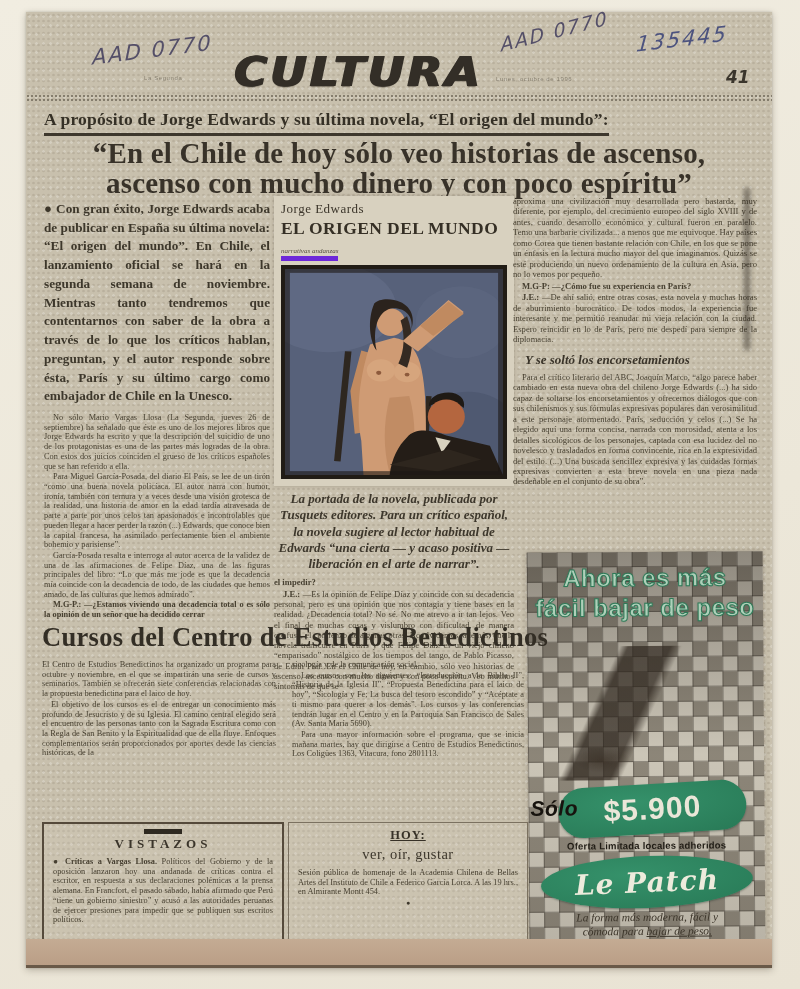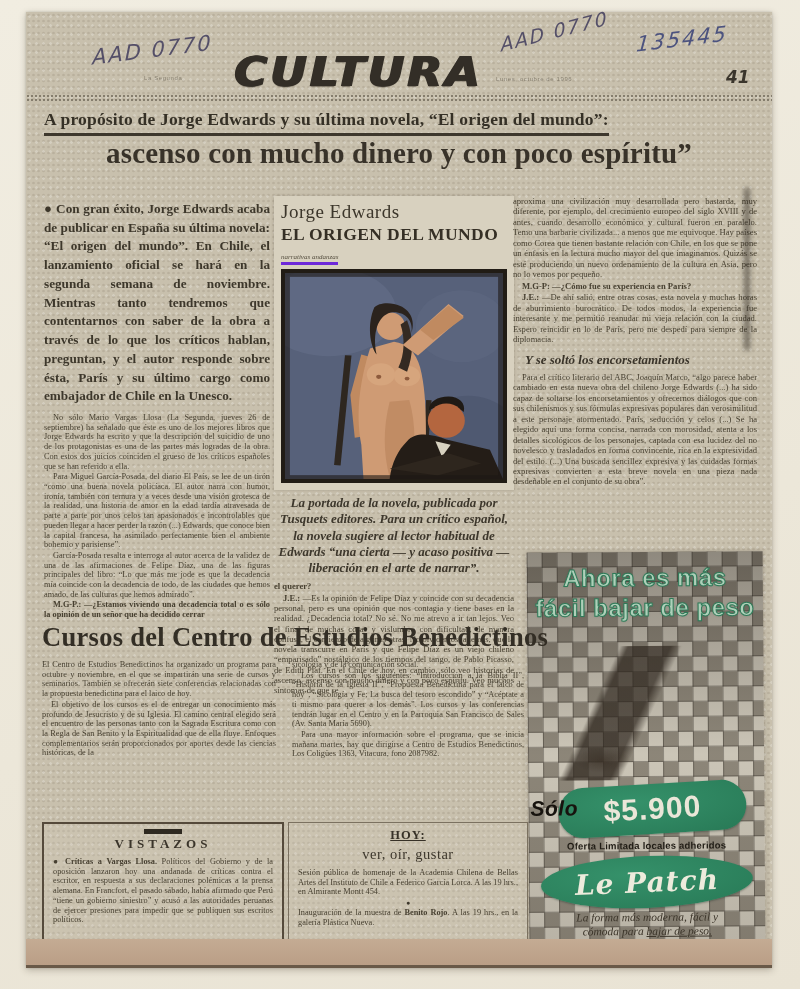--- a/index.html
+++ b/index.html
@@ -60,25 +60,25 @@
   .lead{
     font-size:13.2px;font-weight:bold;line-height:1.42;text-align:justify;
     color:#3d372b;margin-bottom:7px;
   }
   .col2{position:absolute;left:248px;top:184px;width:240px;}
   .col3{position:absolute;left:487px;top:184px;width:244px;font-size:8.6px;line-height:1.22;}
   .col2 .news-block{font-size:8.6px;line-height:1.2;}
   .cover{
     background:#d8d1bf;padding:5px 7px 7px;box-shadow:0 0 3px rgba(70,60,45,.25);
   }
-  .cover-author{font-size:19px;color:#3c362b;letter-spacing:.5px;}
+  .cover-author{font-size:13px;color:#3c362b;letter-spacing:.5px;}
   .cover-title{font-size:17.5px;font-weight:bold;color:#352f25;letter-spacing:.4px;margin-top:1px;}
   .cover-collection{
     font-size:7px;font-style:italic;color:#554e3f;margin-top:4px;
-    display:inline-block;border-bottom:3px solid #6d28d9;padding-bottom:1px;
+    display:inline-block;border-bottom:5px solid #6d28d9;padding-bottom:1px;
   }
   .painting{
     margin-top:4px;height:206px;border:4px solid #211c15;background:#57617a;
   }
   .painting svg{display:block;width:100%;height:100%;}
   .caption{
     margin-top:5px;font-size:13px;font-weight:bold;font-style:italic;
     text-align:center;line-height:1.25;color:#3d372c;
   }
   .subhead{
@@ -176,20 +176,21 @@
 
   <div class="tinyprint" style="left:118px;top:63px;">La Segunda</div>
   <div class="masthead-title">CULTURA</div>
   <div class="tinyprint" style="left:470px;top:64px;">Lunes, octubre de 1996</div>
   <div class="pageno">41</div>
 
   <div class="halftone"></div>
 
   <div class="kicker">A propósito de Jorge Edwards y su última novela, “El origen del mundo”:</div>
   <div class="headline">
+    <div>“En el Chile de hoy sólo veo historias de ascenso,</div>
     <div>ascenso con mucho dinero y con poco espíritu”</div>
   </div>
 
   <div class="col1">
     <div class="lead">●  Con gran éxito, Jorge Edwards acaba de publicar en España su última novela: “El origen del mundo”. En Chile, el lanzamiento oficial se hará en la segunda semana de noviembre. Mientras tanto tendremos que contentarnos con saber de la obra a través de lo que los críticos hablan, preguntan, y el autor responde sobre ésta, París y su último cargo como embajador de Chile en la Unesco.</div>
     <div class="news">
       <p>No sólo Mario Vargas Llosa (La Segunda, jueves 26 de septiembre) ha señalado que éste es uno de los mejores libros que Jorge Edwards ha escrito y que la descripción del suicidio de uno de los protagonistas es una de las partes más logradas de la obra. Con estos dos juicios coinciden el grueso de los críticos españoles que se han referido a ella.</p>
       <p>Para Miguel García-Posada, del diario El País, se lee de un tirón “como una buena novela policíaca. El autor narra con humor, ironía, también con ternura y a veces desde una visión grotesca de la realidad, una historia de amor en la edad tardía atravesada de parte a parte por unos celos tan apasionados e incontrolables que pueden llegar a hacer perder la razón (...) Edwards, que conoce bien la capital francesa, ha asimilado perfectamente bien el ambiente bohemio y parisiense”.</p>
       <p>García-Posada resalta e interroga al autor acerca de la validez de una de las afirmaciones de Felipe Díaz, una de las figuras principales del libro: “Lo que más me jode es que la decadencia mía coincide con la decadencia de todo, de las ciudades que hemos amado, de las culturas que hemos admirado”.</p>
       <p class="qbold">M.G-P.: —¿Estamos viviendo una decadencia total o es sólo la opinión de un señor que ha decidido cerrar</p>
@@ -225,21 +226,21 @@
           <ellipse cx="148" cy="172" rx="17" ry="20" fill="#b4663f"></ellipse>
           <path d="M112,196 C120,184 136,188 148,194 L188,206 L200,240 L96,240 C98,220 104,206 112,196 Z" fill="#241d17"></path>
           <polygon points="138,196 152,200 144,214" fill="#d8d2c0"></polygon>
           <path d="M96,228 L150,210 L180,222 L140,236 Z" fill="#2e261e"></path>
           <rect x="2" y="2" width="196" height="236" fill="none" stroke="#1c1814" stroke-width="5" opacity=".6"></rect>
         </svg>
       </div>
     </div>
     <div class="caption">La portada de la novela, publicada por Tusquets editores. Para un crítico español, la novela sugiere al lector habitual de Edwards “una cierta — y acaso positiva — liberación en el arte de narrar”.</div>
     <div class="news news-block" style="margin-top:5px;">
-      <p class="noindent qbold">el querer?</p>
+      <p class="noindent qbold">el impedir?</p>
       <p><b>J.E.:</b> <span>—Es la opinión de Felipe Díaz y coincide con su decadencia personal, pero es una opinión que nos contagia y tiene bases en la realidad. ¿Decadencia total? No sé. No me atrevo a ir tan lejos. Veo el final de muchas cosas y vislumbro con dificultad, de manera confusa, el comienzo de algunas otras. No olvidemos, además, que la novela transcurre en París y que Felipe Díaz es un viejo chileno “emparisado” nostálgico de los tiempos del tango, de Pablo Picasso, de Edith Piaf. En el Chile de hoy, en cambio, sólo veo historias de ascenso, ascenso con mucho dinero y con poco espíritu. Veo muchos síntomas de que se</span></p>
     </div>
   </div>
 
   <div class="col3 news">
     <p class="noindent">aproxima una civilización muy desarrollada pero bastarda, muy diferente, por ejemplo, del crecimiento europeo del siglo XVIII y de antes, cuando desarrollo económico y cultural fueron en paralelo. Temo una barbarie civilizada... a menos que me equivoque. Hay países como Corea que tienen bastante relación con Chile, en los que se pone un énfasis en la lectura mucho mayor del que imaginamos. Quizás se esté produciendo un nuevo ordenamiento de la cultura en Asia, pero no lo vemos por pequeño.</p>
     <p class="qbold">M.G-P: —¿Cómo fue su experiencia en París?</p>
     <p><b>J.E.:</b> <span>—De ahí salió, entre otras cosas, esta novela y muchas horas de aburrimiento burocrático. De todos modos, la experiencia fue interesante y me permitió reanudar mi vieja relación con la ciudad. Espero reincidir en lo de París, pero me despedí para siempre de la diplomacia.</span></p>
     <div class="subhead">Y se soltó los encorsetamientos</div>
     <p>Para el crítico literario del ABC, Joaquín Marco, “algo parece haber cambiado en esta nueva obra del chileno Jorge Edwards (...) ha sido capaz de soltarse los encorsetamientos y ofrecernos diálogos que con sus chilenismos y sus fórmulas expresivas populares dan verosimilitud a este personaje atormentado. París, seducción y celos (...) Se ha elegido aquí una forma concisa, narrada con morosidad, atenta a los detalles sicológicos de los personajes, captada con esa lucidez del no novelesco y trasladados en forma convincente, rica en la expresividad del estilo. (...) Una buscada sencillez expresiva y las cuidadas formas expresivas convierten a esta breve novela en una pieza nada desdeñable en el conjunto de su obra”.</p>
@@ -269,39 +270,38 @@
   <div class="cursos">
     <div class="cursos-title">Cursos del Centro de Estudios Benedictinos</div>
     <div class="cursos-cols">
       <div class="cursos-colA news">
         <p class="noindent">El Centro de Estudios Benedictinos ha organizado un programa para octubre y noviembre, en el que se impartirán una serie de cursos y seminarios. También se ofrecerán siete conferencias relacionadas con la propuesta benedictina para el laico de hoy.</p>
         <p>El objetivo de los cursos es el de entregar un conocimiento más profundo de Jesucristo y de su Iglesia. El camino central elegido será el encuentro de las personas tanto con la Sagrada Escritura como con la Regla de San Benito y la Espiritualidad que de ella fluye. Enfoques complementarios serán proporcionados por aportes desde las ciencias históricas, de la</p>
       </div>
       <div class="cursos-colB news">
         <p class="noindent">sicología y de la comunicación social.</p>
         <p>Los cursos son los siguientes: “Introducción a la Biblia II”, “Historia de la Iglesia II”, “Propuesta Benedictina para el laico de hoy”, “Sicología y Fe; La busca del tesoro escondido” y “Acéptate a ti mismo para querer a los demás”. Los cursos y las conferencias tendrán lugar en el Centro y en la Parroquia San Francisco de Sales (Av. Santa María 5690).</p>
-        <p>Para una mayor información sobre el programa, que se inicia mañana martes, hay que dirigirse a Centro de Estudios Benedictinos, Los Coligües 1363, Vitacura, fono 2087982.</p>
+        <p>Para una mayor información sobre el programa, que se inicia mañana martes, hay que dirigirse a Centro de Estudios Benedictinos, Los Coligües 1363, Vitacura, fono 2801113.</p>
       </div>
     </div>
   </div>
 
   <div class="boxed vistazos">
     <div class="vistazos-tab"></div>
     <div class="vistazos-title">VISTAZOS</div>
     <div class="news">
       <p class="noindent"><b>● Críticas a Vargas Llosa.</b><span> Políticos del Gobierno y de la oposición lanzaron hoy una andanada de críticas contra el escritor, en respuesta a sus declaraciones polémicas a la prensa alemana. En Francfort, el pasado sábado, había afirmado que Perú “tiene un gobierno siniestro” y acusó a las autoridades peruanas de ejercer presiones para impedir que se publiquen sus escritos políticos.</span></p>
     </div>
   </div>
 
   <div class="boxed hoy">
     <div class="hoy-title">HOY:</div>
     <div class="hoy-sub">ver, oír, gustar</div>
     <div class="news">
       <p class="noindent">Sesión pública de homenaje de la Academia Chilena de Bellas Artes del Instituto de Chile a Federico García Lorca. A las 19 hrs., en Almirante Montt 454.</p>
       <div class="hoy-dot">●</div>
-      <p class="noindent"><span>Inauguración de la muestra de </span><b>Benito Rojo</b><span>. A las 19 hrs., en la galería Plástica Nueva.</span></p>
     </div>
   </div>
 
   <div class="clip-strip">
     <div class="strip-dots"></div>
   </div>
 </div>
 
 </body></html>

